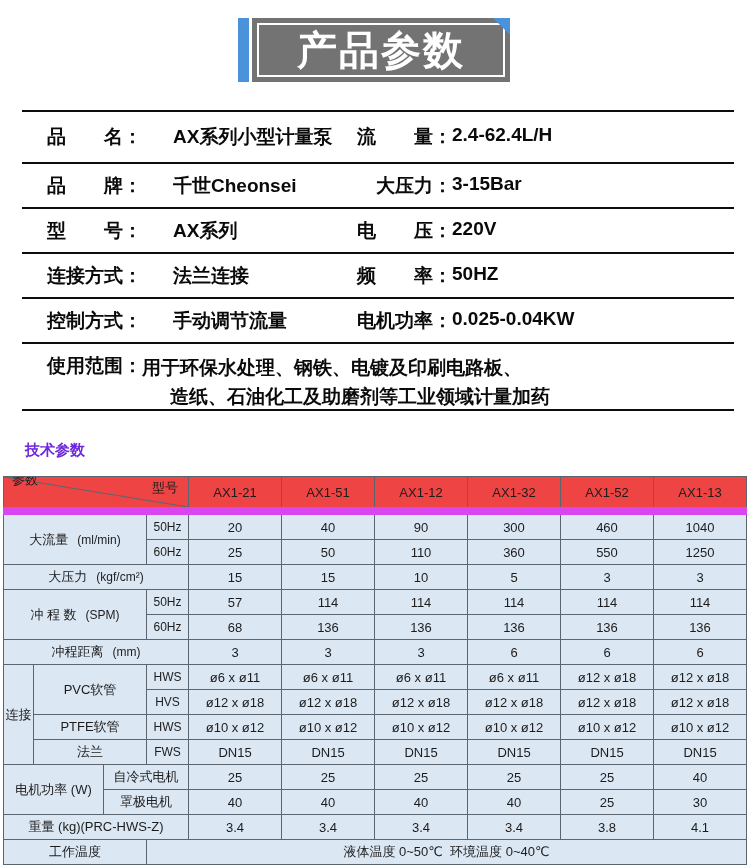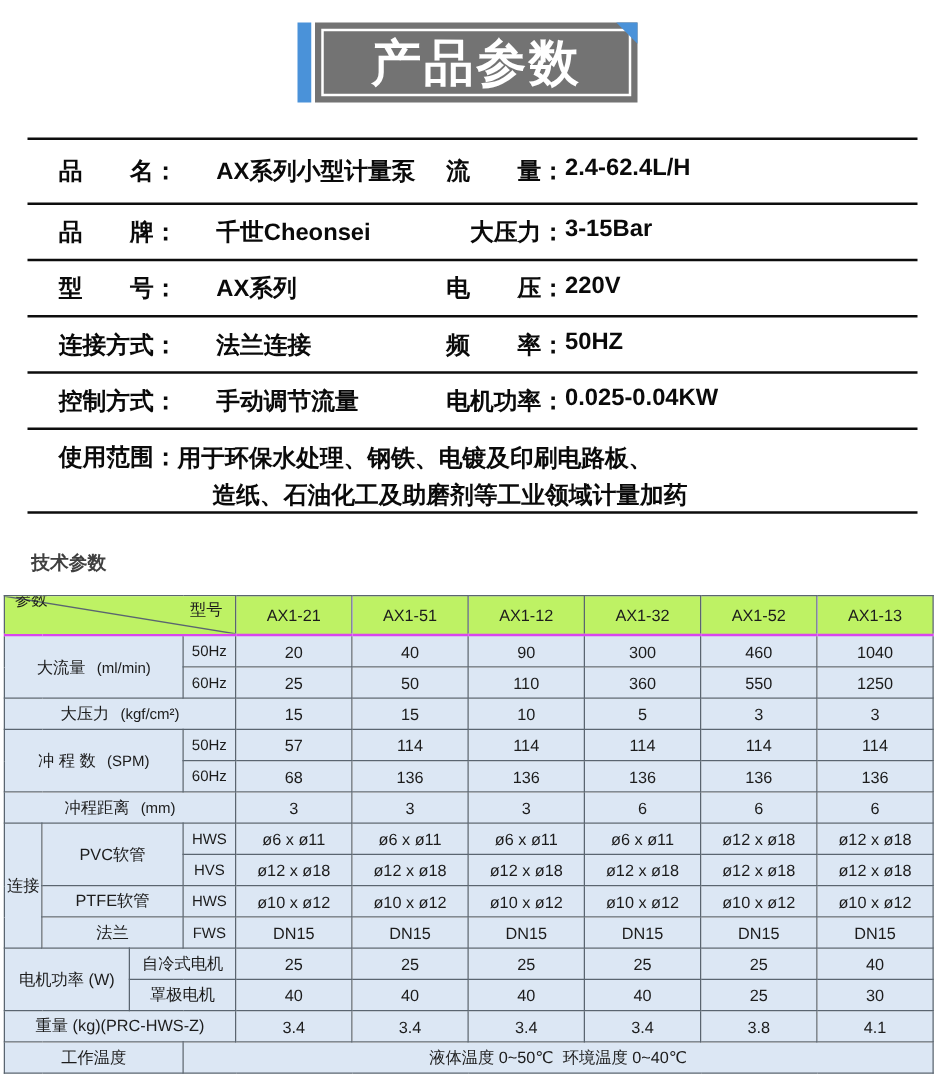--- a/index.html
+++ b/index.html
@@ -38,33 +38,33 @@
   .ilabel { white-space:pre; }
   .ivalue { white-space:pre; }
   .use-lines { }
   .use-line2 { padding-left:28px; }
   .irow.h-use .icell-l { width:auto; }
   .use-lines div { line-height:29px; }
 
   
   .tech-heading {
     position:absolute; top:441px; left:25px;
-    font-size:15px; font-weight:bold; color:#404040;
+    font-size:15px; font-weight:bold; color:#6d28d9;
   }
   table.tech {
     position:absolute; top:476px; left:3px;
     border-collapse:collapse; table-layout:fixed; width:743px;
     font-size:13px; color:#1c1c1c;
   }
   table.tech td, table.tech th {
     border:1px solid #5a6570; padding:0; text-align:center; vertical-align:middle;
     background:#dce7f4; font-weight:normal; height:24px; overflow:hidden;
   }
   table.tech tr.thead th, table.tech tr.thead td {
-    background:#bef264; height:30px; border-bottom:2px solid #d946ef;margin-left:16px;
+    background:#ef4444; height:30px; border-bottom:8px solid #d946ef;margin-left:16px;
   }
   td.diag { position:relative; }
   td.diag svg { position:absolute; left:0; top:0; width:100%; height:100%; }
   .corner-top { position:absolute; top:2px; right:10px; font-size:13px; }
   .corner-bottom { position:absolute; bottom:18px; left:8px; font-size:13px; }
   td.lab { text-align:left; padding-left:12px; }
   td.lab span { white-space:pre; }
   .unit { margin-left:9px; font-size:12px; }
   td.sub { font-size:12px; }
   td.conn-label { padding:0 7px; word-break:break-all; line-height:24px; }

